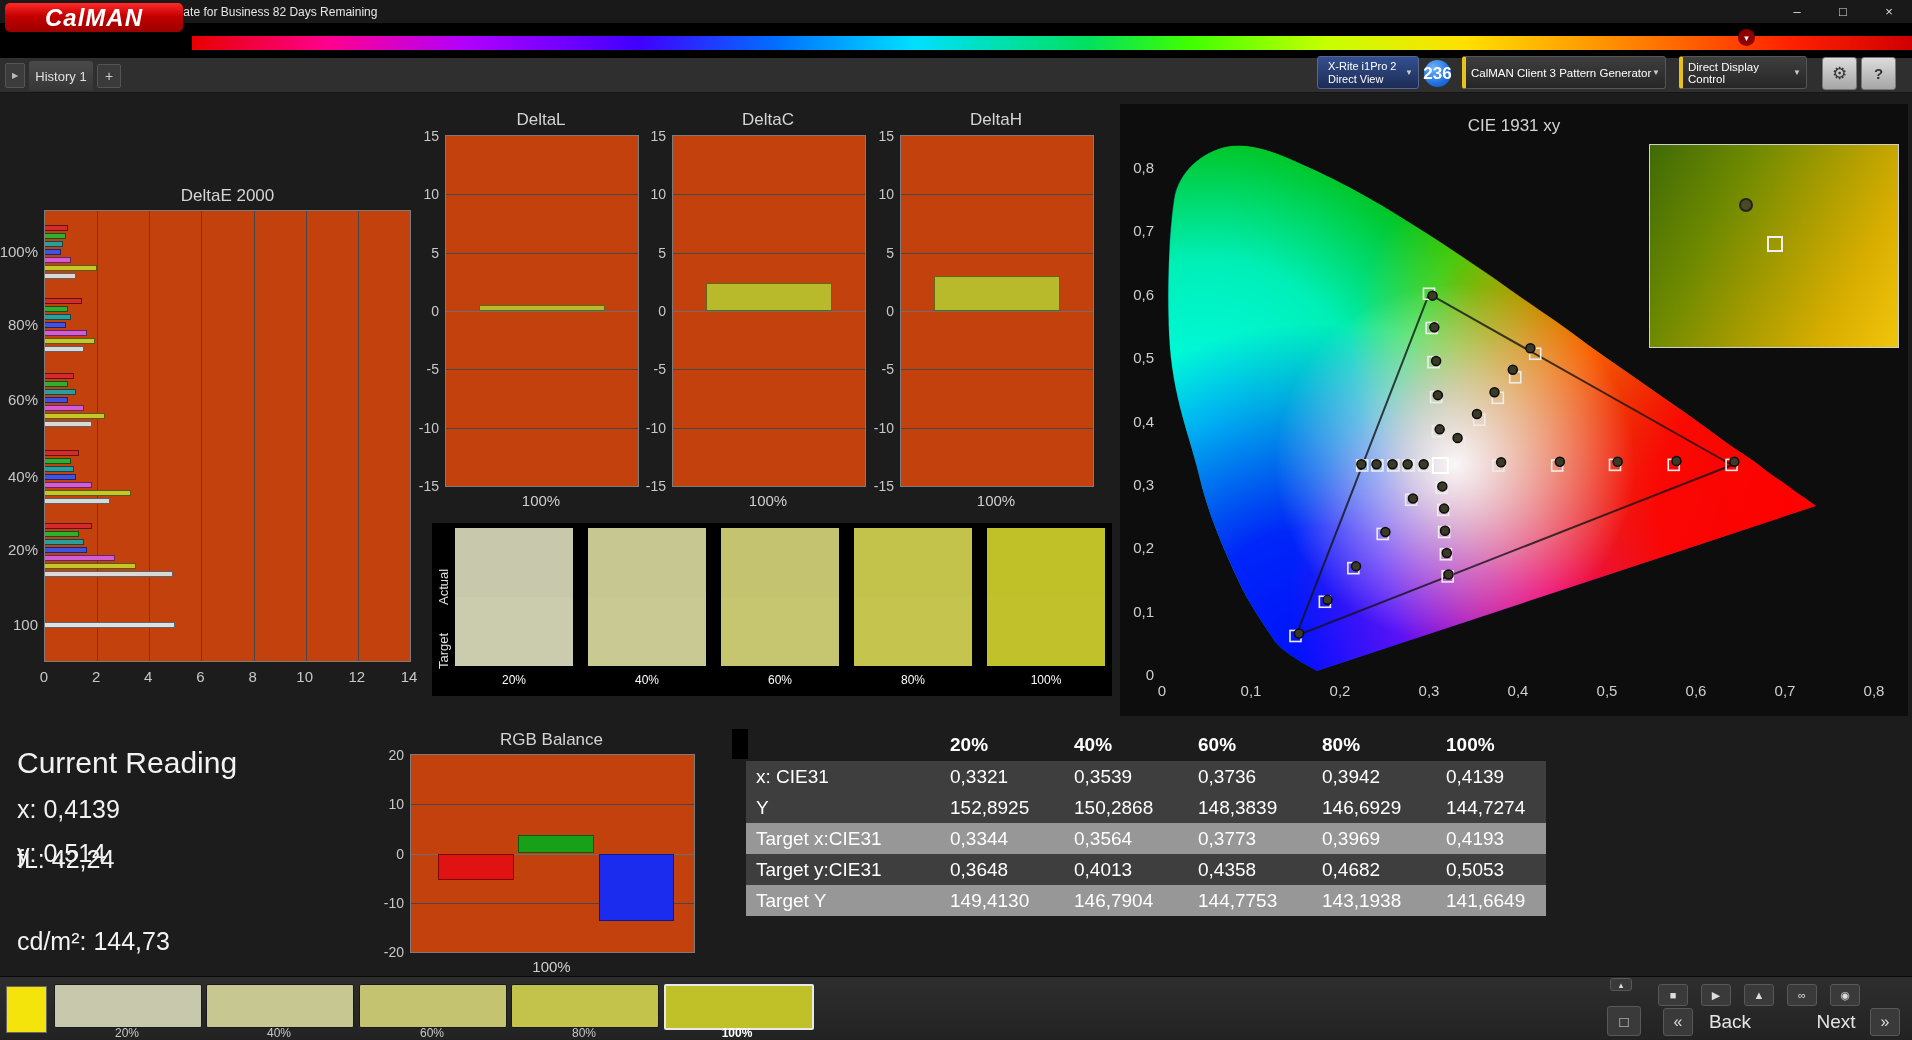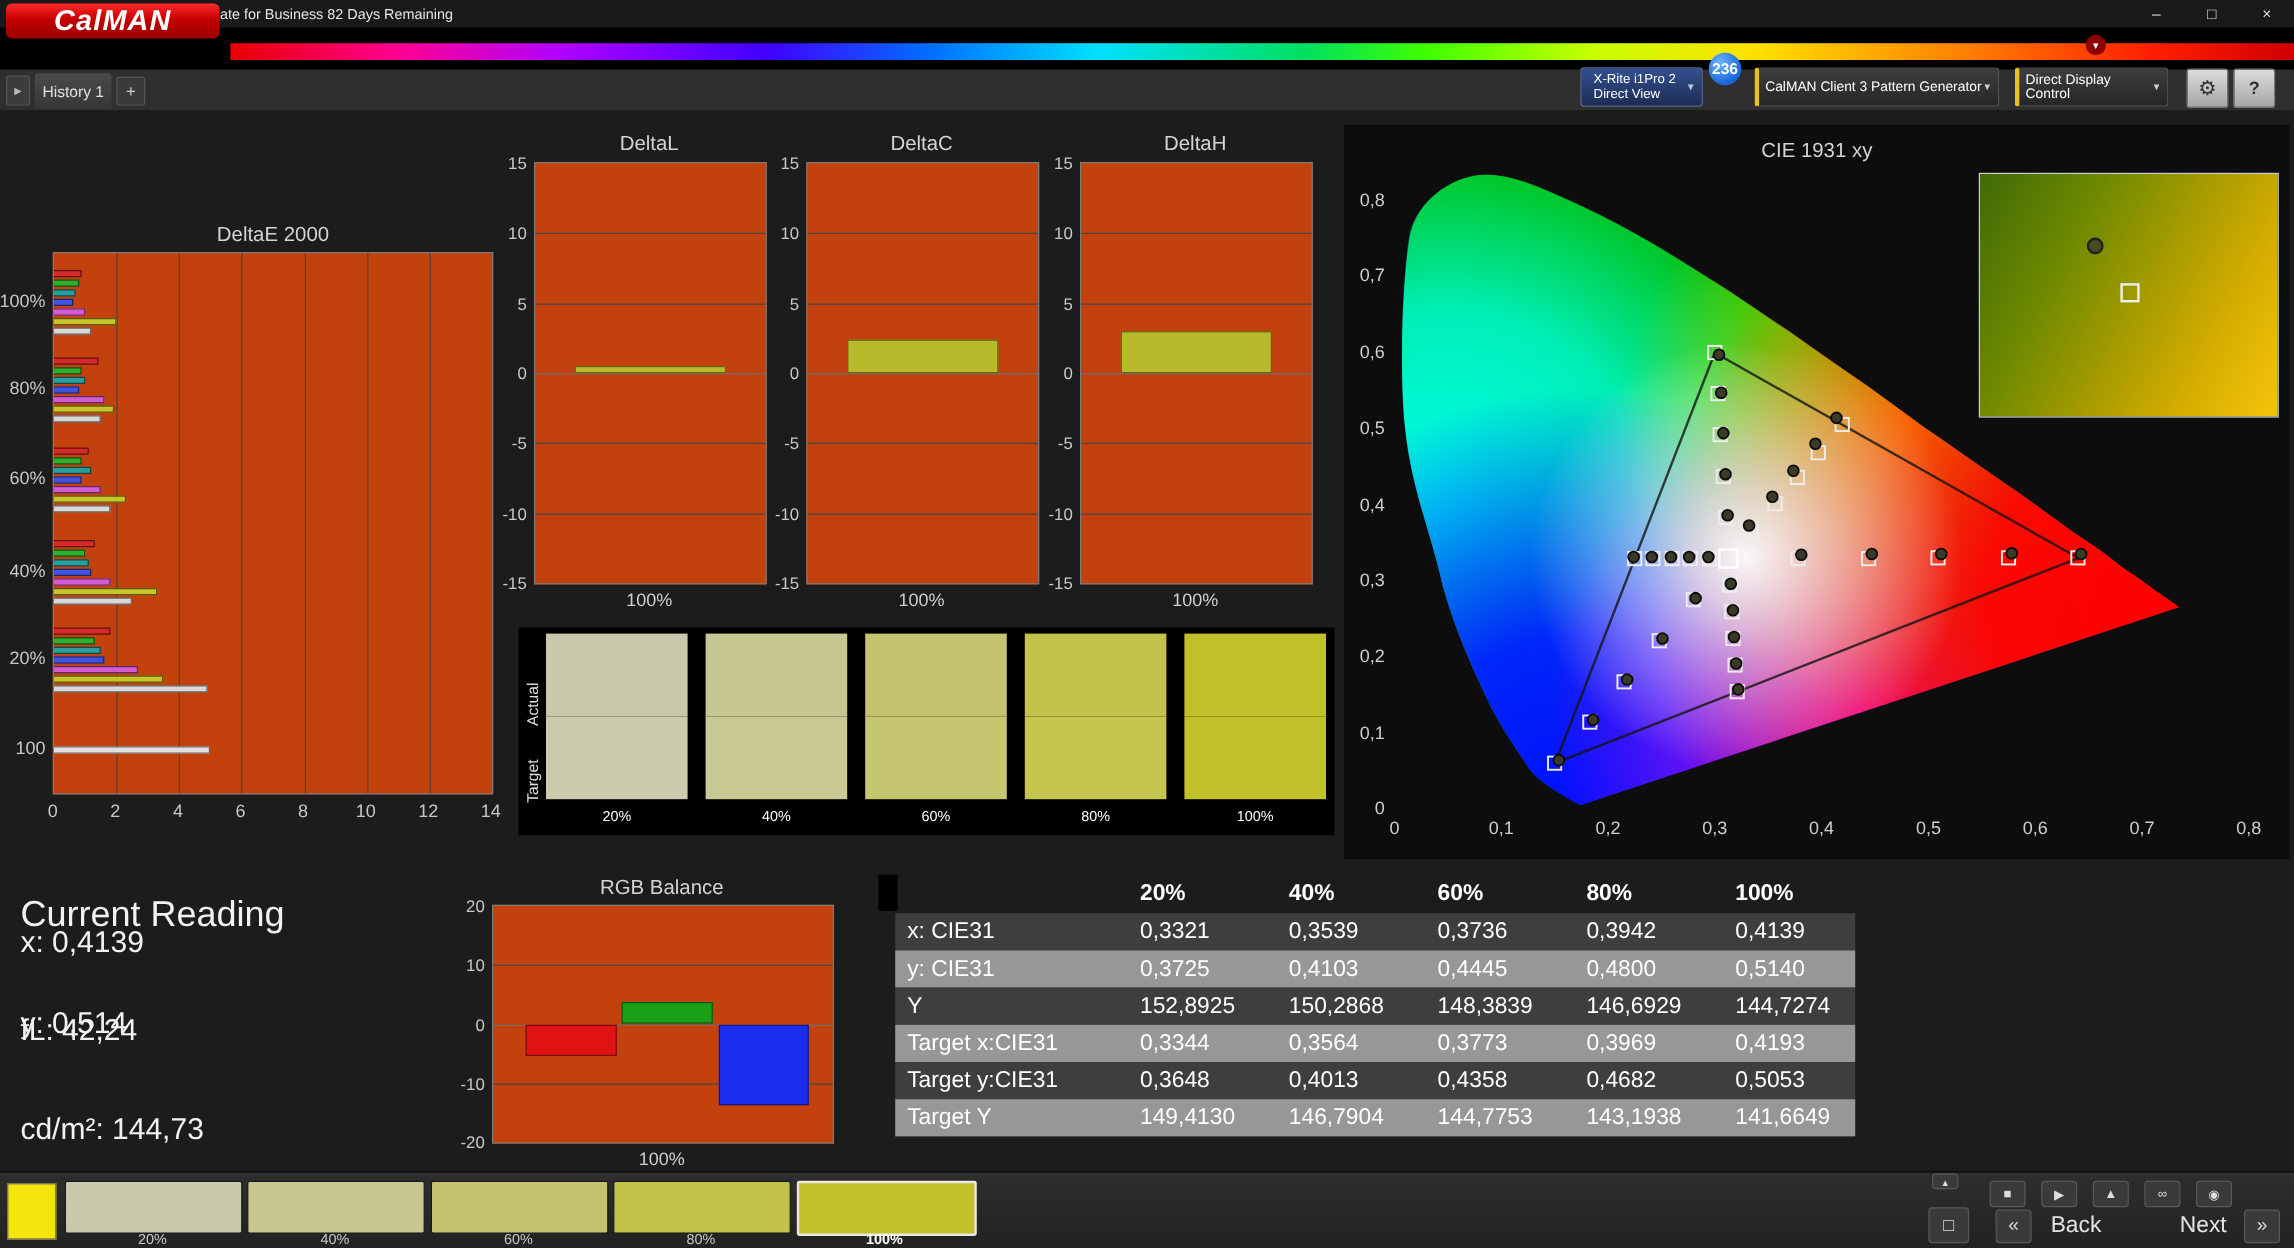--- a/index.html
+++ b/index.html
@@ -38,22 +38,22 @@
 
   .drop{position:absolute;top:56px;height:33px;box-sizing:border-box;display:flex;align-items:center;
         border-radius:3px;color:#fff;}
   .meter-drop{left:1317px;width:102px;background:linear-gradient(#33508f,#1d2c55);border:1px solid #55659a;
         font-size:11px;line-height:1.15;padding-left:10px;}
   .pg-drop{left:1462px;width:204px;background:linear-gradient(#3e3e3e,#262626);border:1px solid #555;
         border-left:4px solid #e8c020;font-size:11.5px;padding-left:5px;}
   .dc-drop{left:1679px;width:128px;background:linear-gradient(#3e3e3e,#262626);border:1px solid #555;
         border-left:4px solid #e8c020;font-size:11.5px;padding-left:5px;}
   .drop .chev{margin-left:auto;margin-right:5px;font-size:8px;color:#ccc;}
-  .badge{position:absolute;left:1424px;top:44px;width:27px;height:27px;border-radius:50%;
-        background:radial-gradient(circle at 35% 30%,#6ab4ff,#1866d8 70%);color:#fff;font-size:13px;font-weight:bold;
+  .badge{position:absolute;left:1424px;top:60px;width:27px;height:27px;border-radius:50%;
+        background:radial-gradient(circle at 35% 30%,#6ab4ff,#1866d8 70%);color:#fff;font-size:17px;font-weight:bold;
         display:flex;align-items:center;justify-content:center;}
   .tool-btn{position:absolute;top:57px;width:33px;height:31px;border-radius:3px;
         background:linear-gradient(#dcdcdc,#a6a6a6);color:#333;display:flex;align-items:center;justify-content:center;
         border:1px solid #777;}
 
   
   .page-title{position:absolute;left:26px;top:104px;font-size:42px;color:#ececec;font-weight:400;letter-spacing:.5px;}
   .panel-title{position:absolute;color:#d4d4d4;font-size:17px;text-align:center;}
   .plot{position:absolute;background:#c2410c;border:1px solid #7c7c7c;box-sizing:content-box;}
   .vgrid{position:absolute;top:0;bottom:0;width:1px;background:#474747;}
@@ -444,21 +444,21 @@
         <div class="cie-ylab" style="top: 126.375px;">0,7</div>
         <div class="cie-ylab" style="top: 63px;">0,8</div>
       </div>
     <div class="cie-inset">
       <div class="inset-circle"></div>
       <div class="inset-square"></div>
     </div>
   </div>
 
   <div class="cr-heading">Current Reading</div>
-  <div class="cr-line" style="top:771px;">x: 0,4139</div>
+  <div class="cr-line" style="top:795px;">x: 0,4139</div>
   <div class="cr-line" style="top:839px;">y: 0,514</div>
   <div class="cr-line" style="top:845px;">fL: 42,24</div>
   <div class="cr-line" style="top:927px;">cd/m²: 144,73</div>
 
   <div class="panel-title" style="left:410px;top:730px;width:283px;" actable="false">RGB Balance</div>
   <div class="plot" id="plot-rgb" style="left:410px;top:754px;width:283px;height:197px;">
       <div class="vtick" style="top: 0px;">20</div>
       <div class="hgrid" style="top: 49.25px;"></div>
       <div class="vtick" style="top: 49.25px;">10</div>
       <div class="hgrid zero" style="top: 98.5px;"></div>
@@ -482,28 +482,20 @@
         <div class="t-cell">80%</div>
         <div class="t-cell">100%</div>
       </div>
       <div class="t-row dark">
         <div class="t-label">x: CIE31</div>
         <div class="t-cell">0,3321</div>
         <div class="t-cell">0,3539</div>
         <div class="t-cell">0,3736</div>
         <div class="t-cell">0,3942</div>
         <div class="t-cell">0,4139</div>
-      </div>
-      <div class="t-row light">
-        <div class="t-label">y: CIE31</div>
-        <div class="t-cell">0,3725</div>
-        <div class="t-cell">0,4103</div>
-        <div class="t-cell">0,4445</div>
-        <div class="t-cell">0,4800</div>
-        <div class="t-cell">0,5140</div>
       </div>
       <div class="t-row dark">
         <div class="t-label">Y</div>
         <div class="t-cell">152,8925</div>
         <div class="t-cell">150,2868</div>
         <div class="t-cell">148,3839</div>
         <div class="t-cell">146,6929</div>
         <div class="t-cell">144,7274</div>
       </div>
       <div class="t-row light">

